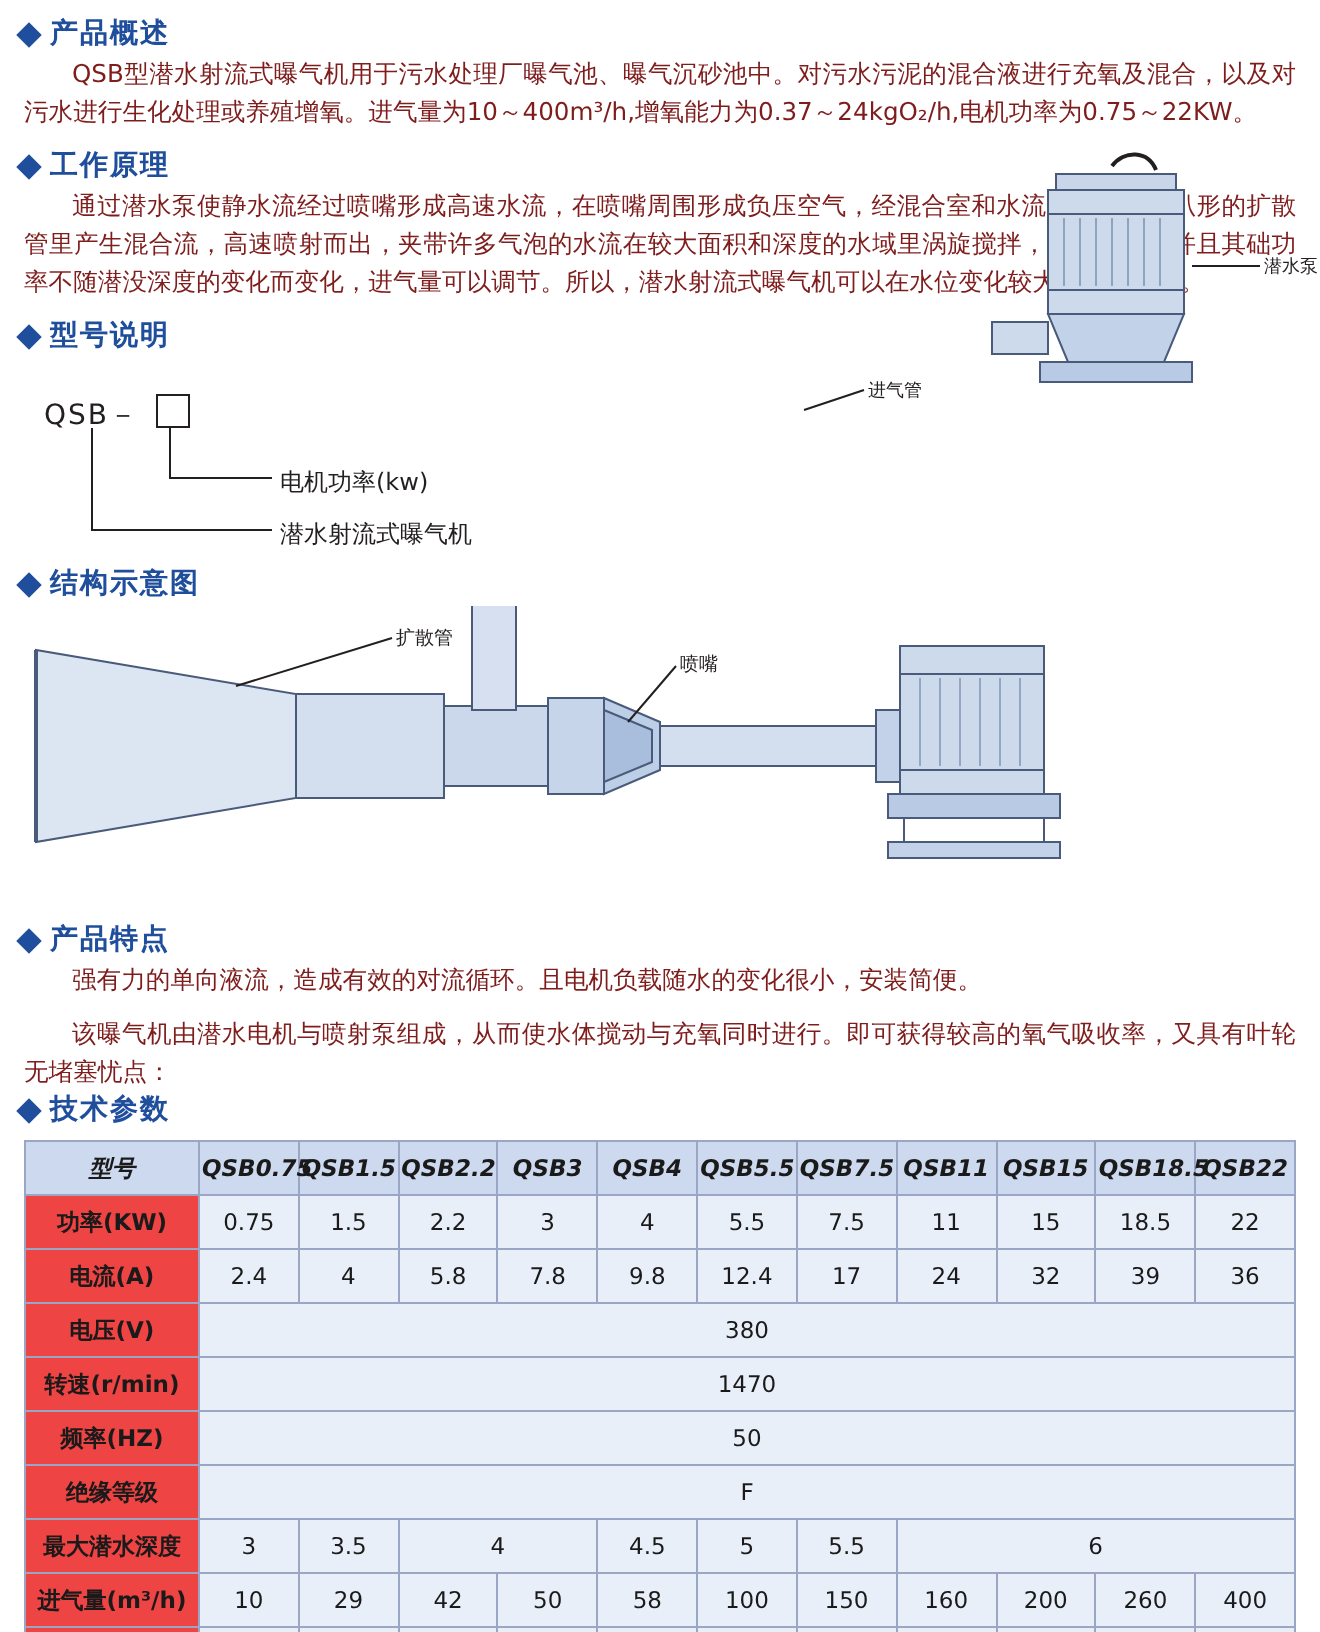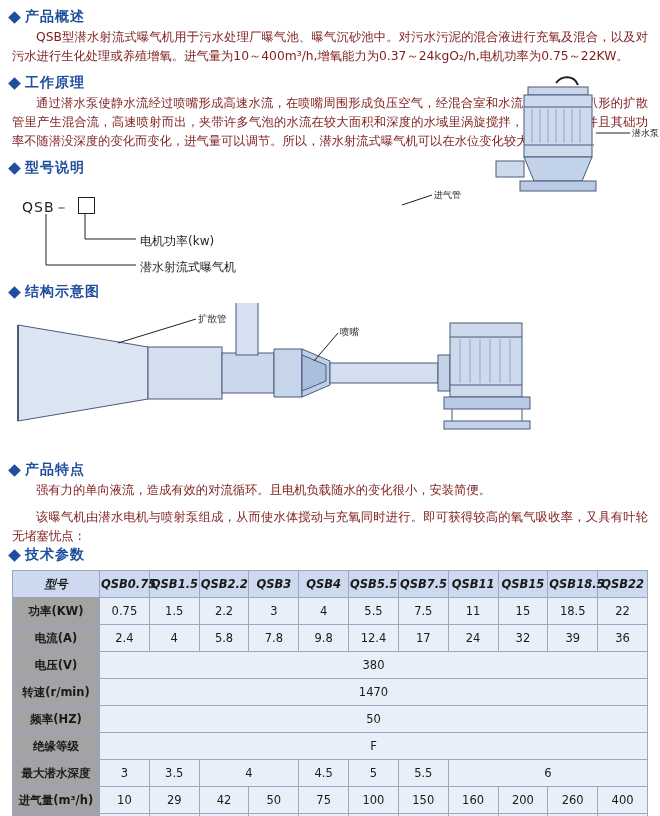--- a/index.html
+++ b/index.html
@@ -41,21 +41,21 @@
   
   table.spec{
     border-collapse:collapse;width:636px;margin:6px auto 0 auto;
     font-size:11.5px;table-layout:fixed;
   }
   table.spec th,table.spec td{
     border:1px solid #9aa6c4;text-align:center;height:26px;padding:0 1px;
     color:#1a1a1a;
   }
   table.spec th{background:#cdd9ef;font-weight:bold;}
-  table.spec td.rowhead{background:#a3a3a3;font-weight:bold;width:84px;}
+  table.spec td.rowhead{background:#ef4444;font-weight:bold;width:84px;}
   table.spec td{background:#e9eff9;}
   table.spec tr.hdr th{background:#cdd9ef;font-style:italic;}
 </style>
 </head>
 <body>
 
 <div class="page">
 
   <div class="sec-head" style="margin-top:8px;text-align:right;">
     <span class="diamond"></span>
@@ -246,21 +246,21 @@
           <td>5</td>
           <td>5.5</td>
           <td colspan="4">6</td>
         </tr>
         <tr>
           <td class="rowhead">进气量(m³/h)</td>
           <td>10</td>
           <td>29</td>
           <td>42</td>
           <td>50</td>
-          <td>75</td>
+          <td>58</td>
           <td>100</td>
           <td>150</td>
           <td>160</td>
           <td>200</td>
           <td>260</td>
           <td>400</td>
         </tr>
         <tr>
           <td class="rowhead">服务范围(m)</td>
           <td>3×2</td>

